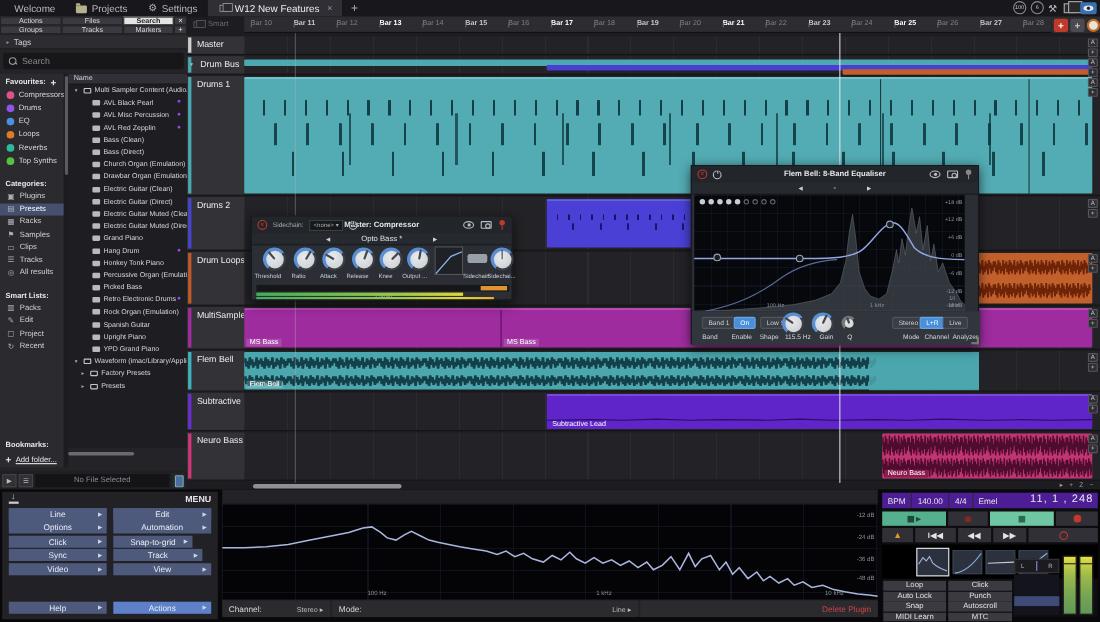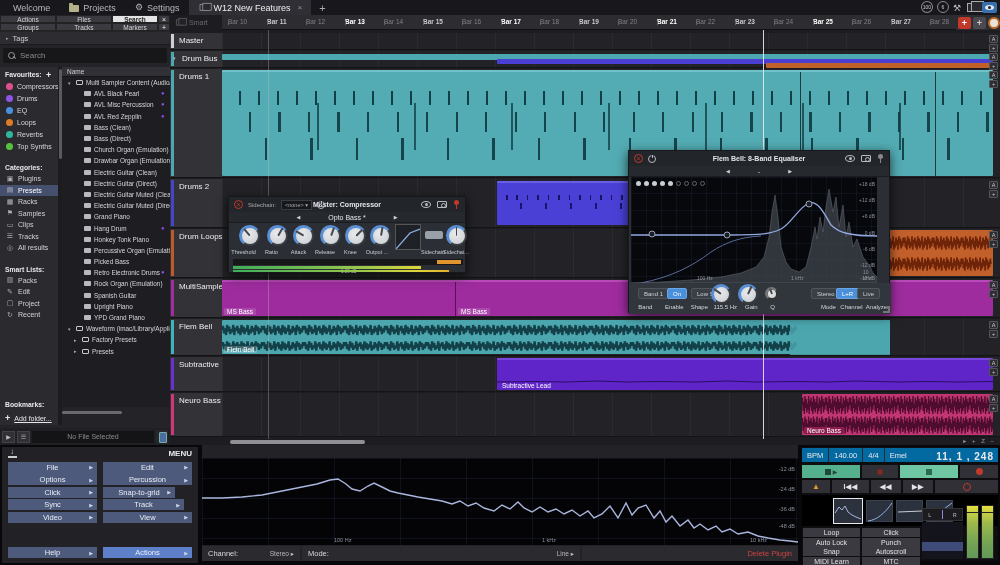--- a/index.html
+++ b/index.html
@@ -145,23 +145,23 @@
   .lock:before{content:"";position:absolute;left:1px;top:0;width:5px;height:4px;border:1px solid #aaa;border-bottom:none;border-radius:2px 2px 0 0}
   .lock:after{content:"";position:absolute;left:0;top:3px;width:7px;height:5px;background:#aaa;border-radius:1px}
   .specgraph{position:absolute;left:0;top:13px;width:596px;height:87px;background:#040407;background-image:repeating-linear-gradient(90deg,rgba(60,80,130,.18) 0 1px,transparent 1px 66px),repeating-linear-gradient(180deg,rgba(60,80,130,.18) 0 1px,transparent 1px 20px)}
   .specdb{position:absolute;right:3px;font-size:5.5px;color:#8a8f9a}
   .specfq{position:absolute;bottom:2px;font-size:5.5px;color:#8a8f9a}
   .specfoot{position:absolute;left:0;top:101px;width:596px;height:15px;display:flex;gap:2px}
   .sfcell{background:#2a2a2f;height:100%;display:flex;align-items:center;font-size:7.5px;color:#d8d8dc;padding:0 6px;justify-content:space-between}
   .del{color:#c44;margin-left:auto}
   
   .trans{position:absolute;left:802px;top:2px;width:196px;height:114px;background:#0e0e11}
-  .bpmrow{position:absolute;left:0;top:1px;width:196px;height:14px;background:#0369a1;display:flex;align-items:flex-end;font-size:7.5px;color:#e8e8ec}
+  .bpmrow{position:absolute;left:0;top:1px;width:196px;height:14px;background:#4c1d95;display:flex;align-items:flex-start;font-size:7.5px;color:#e8e8ec}
   .bpmrow .cell{padding:0 5px;border-right:1px solid #2a2a30;height:100%;display:flex;align-items:center}
-  .pos{margin-left:auto;font-size:10px;font-weight:bold;padding-right:4px;letter-spacing:1px}
+  .pos{margin-left:auto;font-size:10px;font-weight:normal;padding-right:4px;letter-spacing:1px}
   .trow{position:absolute;width:196px;display:flex;gap:2px}
   .tcell{background:#303036;display:flex;align-items:center;justify-content:center;color:#ddd}
   .tcell.green{background:#55b08d}
   .tcell.green2{background:#6ec7a2}
   .thumbs{position:absolute;left:0;top:48px;width:196px;height:31px;background:#000;display:flex;align-items:center;gap:3px;padding-left:31px}
   .thumb{width:27px;height:22px;background:#2b313d;border:1px solid #3a4150}
   .thumb.sel{width:30px;height:26px;border:1.5px solid #e8e8ec}
   .tgrid-btn{position:absolute;background:#3a3a40;color:#e0e0e4;font-size:7px;display:flex;align-items:center;justify-content:center;height:9px}
   .lrbox{position:absolute;left:120px;top:61px;width:41px;height:13px;background:#1c1c20;border:1px solid #333;display:flex;align-items:center;justify-content:space-around;font-size:5.5px;color:#bbb}
   .lrbox i{width:1px;height:9px;background:#8a8adf;font-style:normal}
@@ -903,35 +903,35 @@
         <div class="mbtn" style="width:89px">
             <span>Undo</span>
           </div>
         <div class="mbtn dim" style="width:89px">
             <span>Redo</span>
           </div>
       </div>
       <div>
           <div class="mrow" style="left:6px;width:184px;gap:6px;position:relative;margin:1.5px 0">
           <div class="mbtn" style="width:89px">
-              <span>File</span>
+              <span>Line</span>
               <span class="ar">▶</span>
             </div>
           <div class="mbtn" style="width:89px">
               <span>Edit</span>
               <span class="ar">▶</span>
             </div>
         </div>
           <div class="mrow" style="left:6px;width:184px;gap:6px;position:relative;margin:1.5px 0">
           <div class="mbtn" style="width:89px">
               <span>Options</span>
               <span class="ar">▶</span>
             </div>
           <div class="mbtn" style="width:89px">
-              <span>Percussion</span>
+              <span>Automation</span>
               <span class="ar">▶</span>
             </div>
         </div>
           <div class="mrow" style="left:6px;width:184px;gap:6px;position:relative;margin:1.5px 0">
           <div class="mbtn" style="width:89px">
               <span>Click</span>
               <span class="ar">▶</span>
             </div>
           <div class="mbtn" style="width:72px">
               <span>Snap-to-grid</span>

